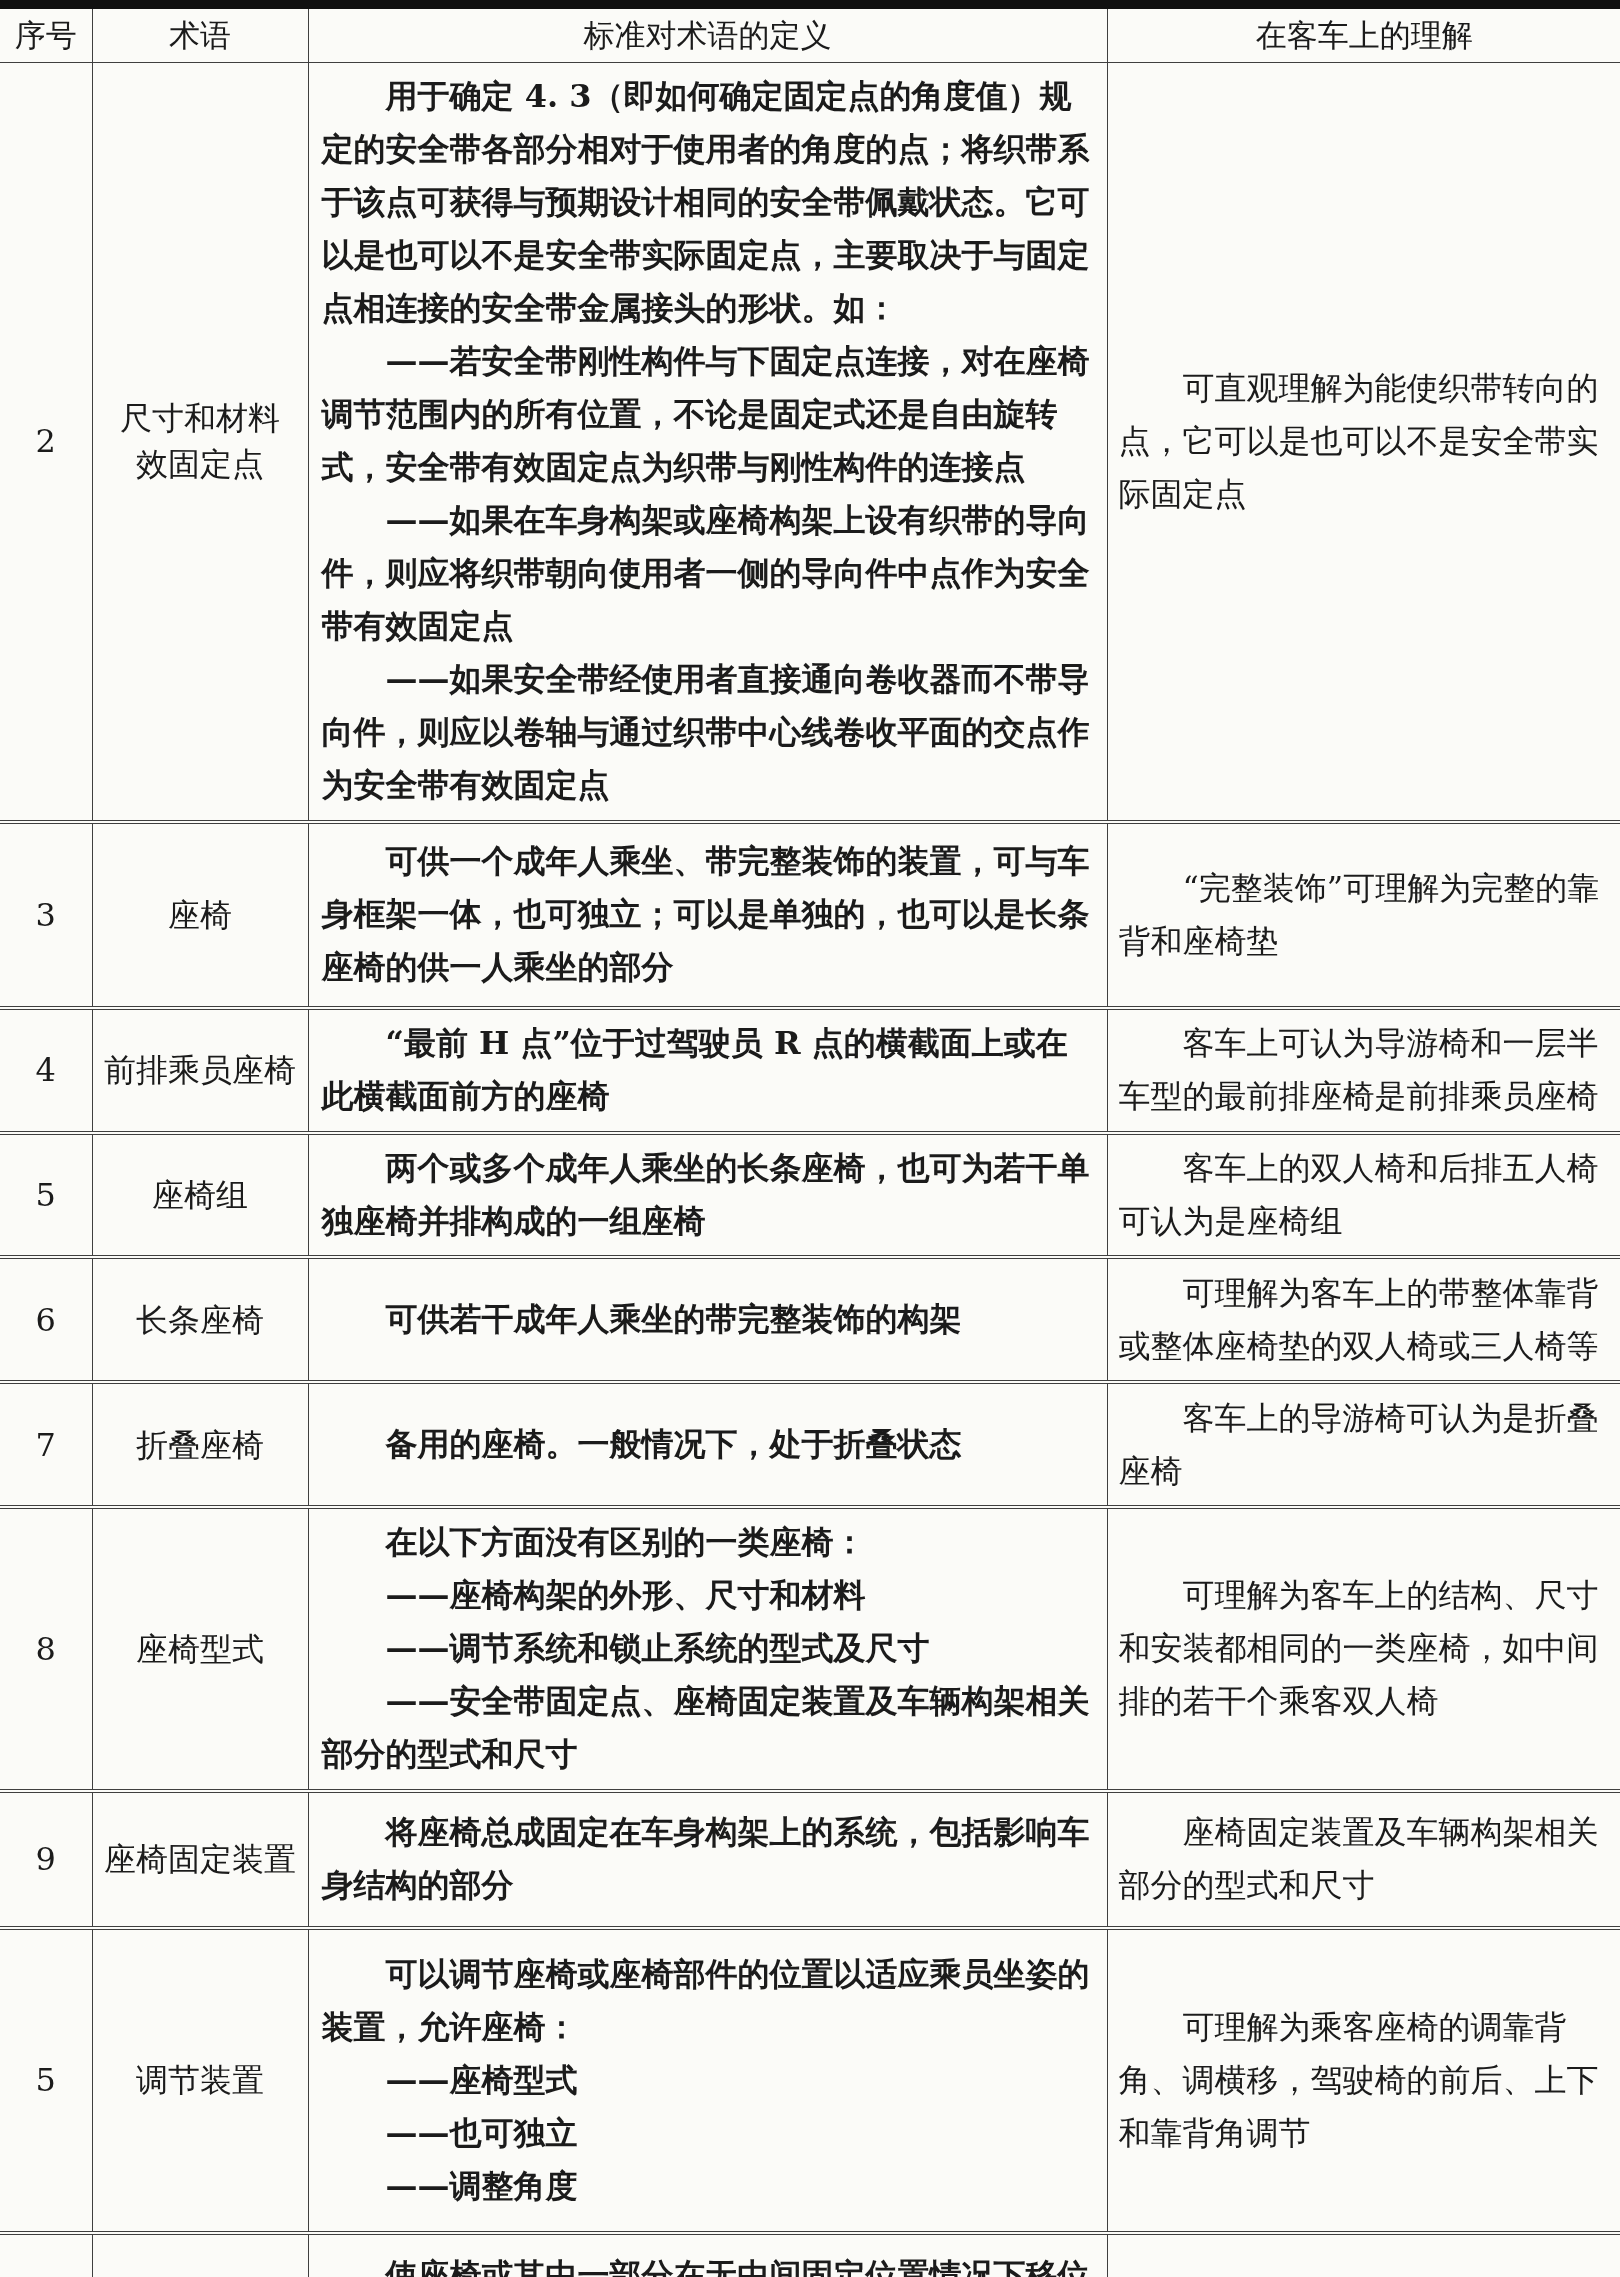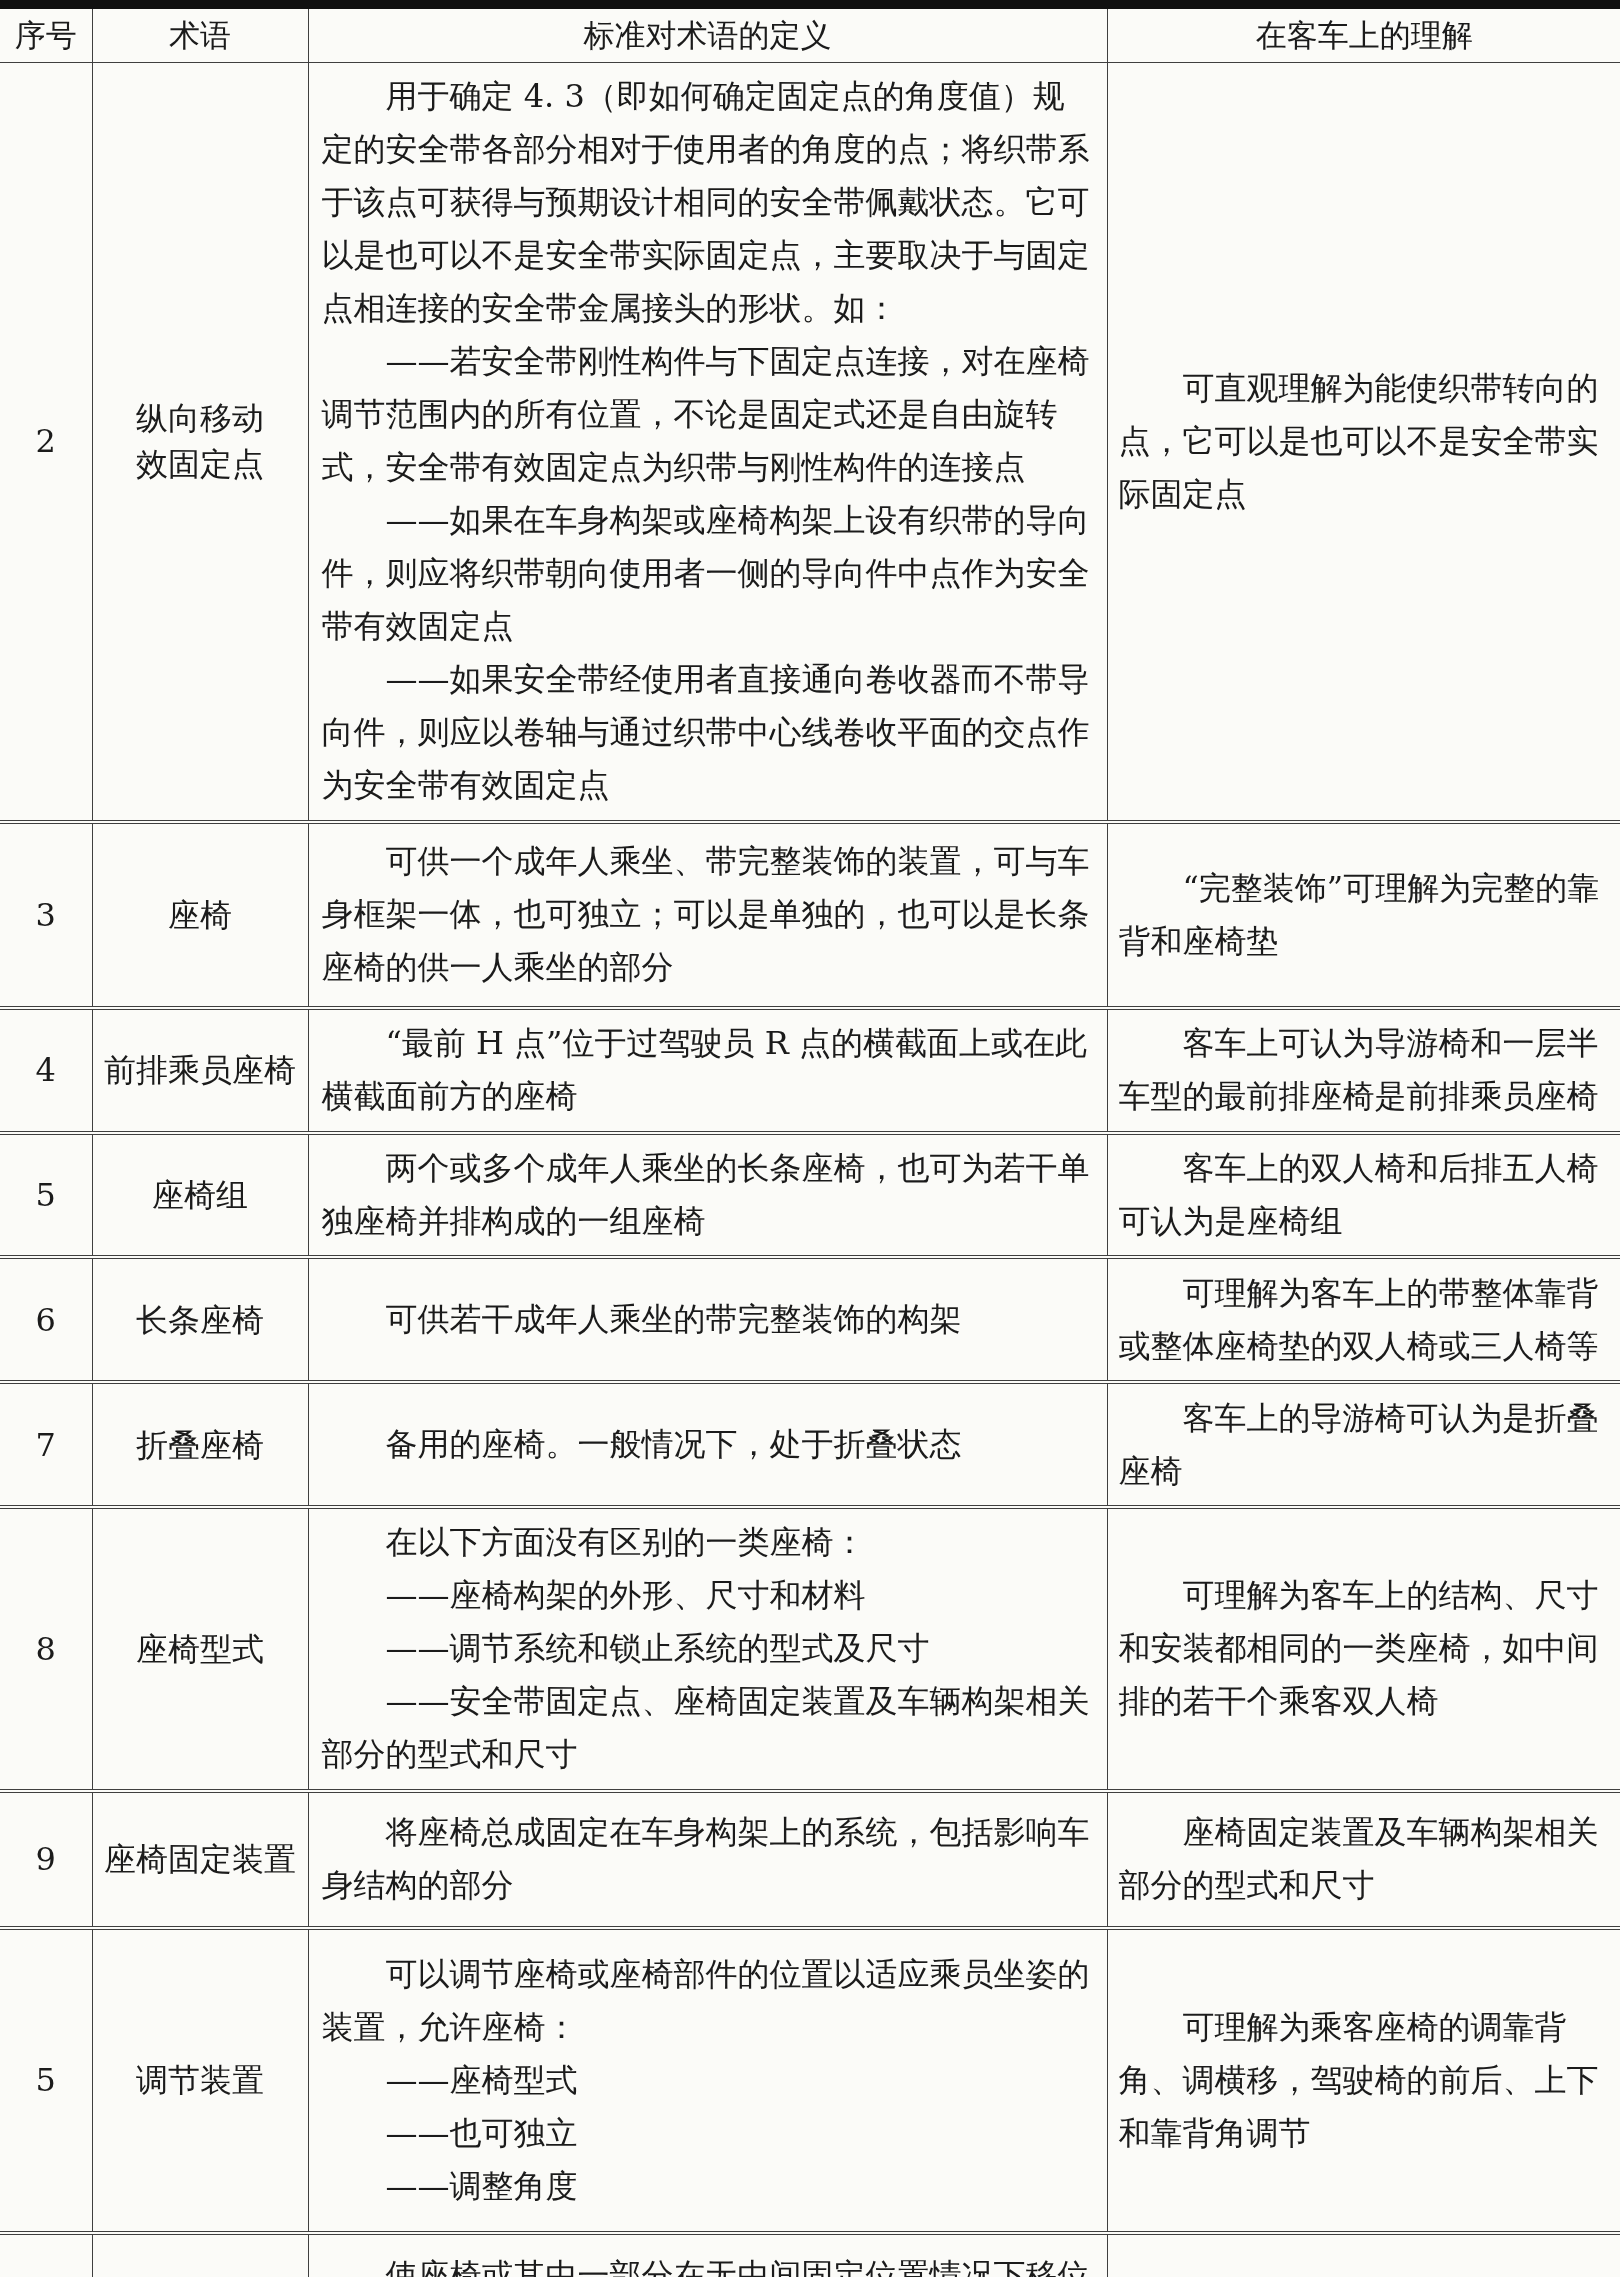--- a/index.html
+++ b/index.html
@@ -50,21 +50,21 @@
   tbody tr:not(:first-child) td{
     border-top:4.6px double var(--line);
   }
   td.no,td.term{
     text-align:center;
     font-size:32px;
     line-height:46px;
     padding:5.6px 3.7px;
     white-space:pre-line;
   }
-  td.def{padding:7.4px 13px;}
+  td.def{padding:7.4px 13px;font-weight:bold;}
   td.und{padding:7.4px 11px;}
   td.def p,td.und p{
     margin:0;
     font-size:32px;
     line-height:53px;
     text-indent:2em;
     word-break:break-all;
   }
 </style>
 </head>
@@ -82,21 +82,21 @@
       <tr>
         <th>序号</th>
         <th>术语</th>
         <th>标准对术语的定义</th>
         <th>在客车上的理解</th>
       </tr>
     </thead>
     <tbody>
         <tr style="height: 739px;">
           <td class="no">2</td>
-          <td class="term">纵向移动
+          <td class="term">尺寸和材料
 效固定点</td>
           <td class="def">
             <p>用于确定 4. 3（即如何确定固定点的角度值）规定的安全带各部分相对于使用者的角度的点；将织带系于该点可获得与预期设计相同的安全带佩戴状态。它可以是也可以不是安全带实际固定点，主要取决于与固定点相连接的安全带金属接头的形状。如：</p>
             <p>——若安全带刚性构件与下固定点连接，对在座椅调节范围内的所有位置，不论是固定式还是自由旋转式，安全带有效固定点为织带与刚性构件的连接点</p>
             <p>——如果在车身构架或座椅构架上设有织带的导向件，则应将织带朝向使用者一侧的导向件中点作为安全带有效固定点</p>
             <p>——如果安全带经使用者直接通向卷收器而不带导向件，则应以卷轴与通过织带中心线卷收平面的交点作为安全带有效固定点</p>
           </td>
           <td class="und">
             <p>可直观理解为能使织带转向的点，它可以是也可以不是安全带实际固定点</p>
           </td>

